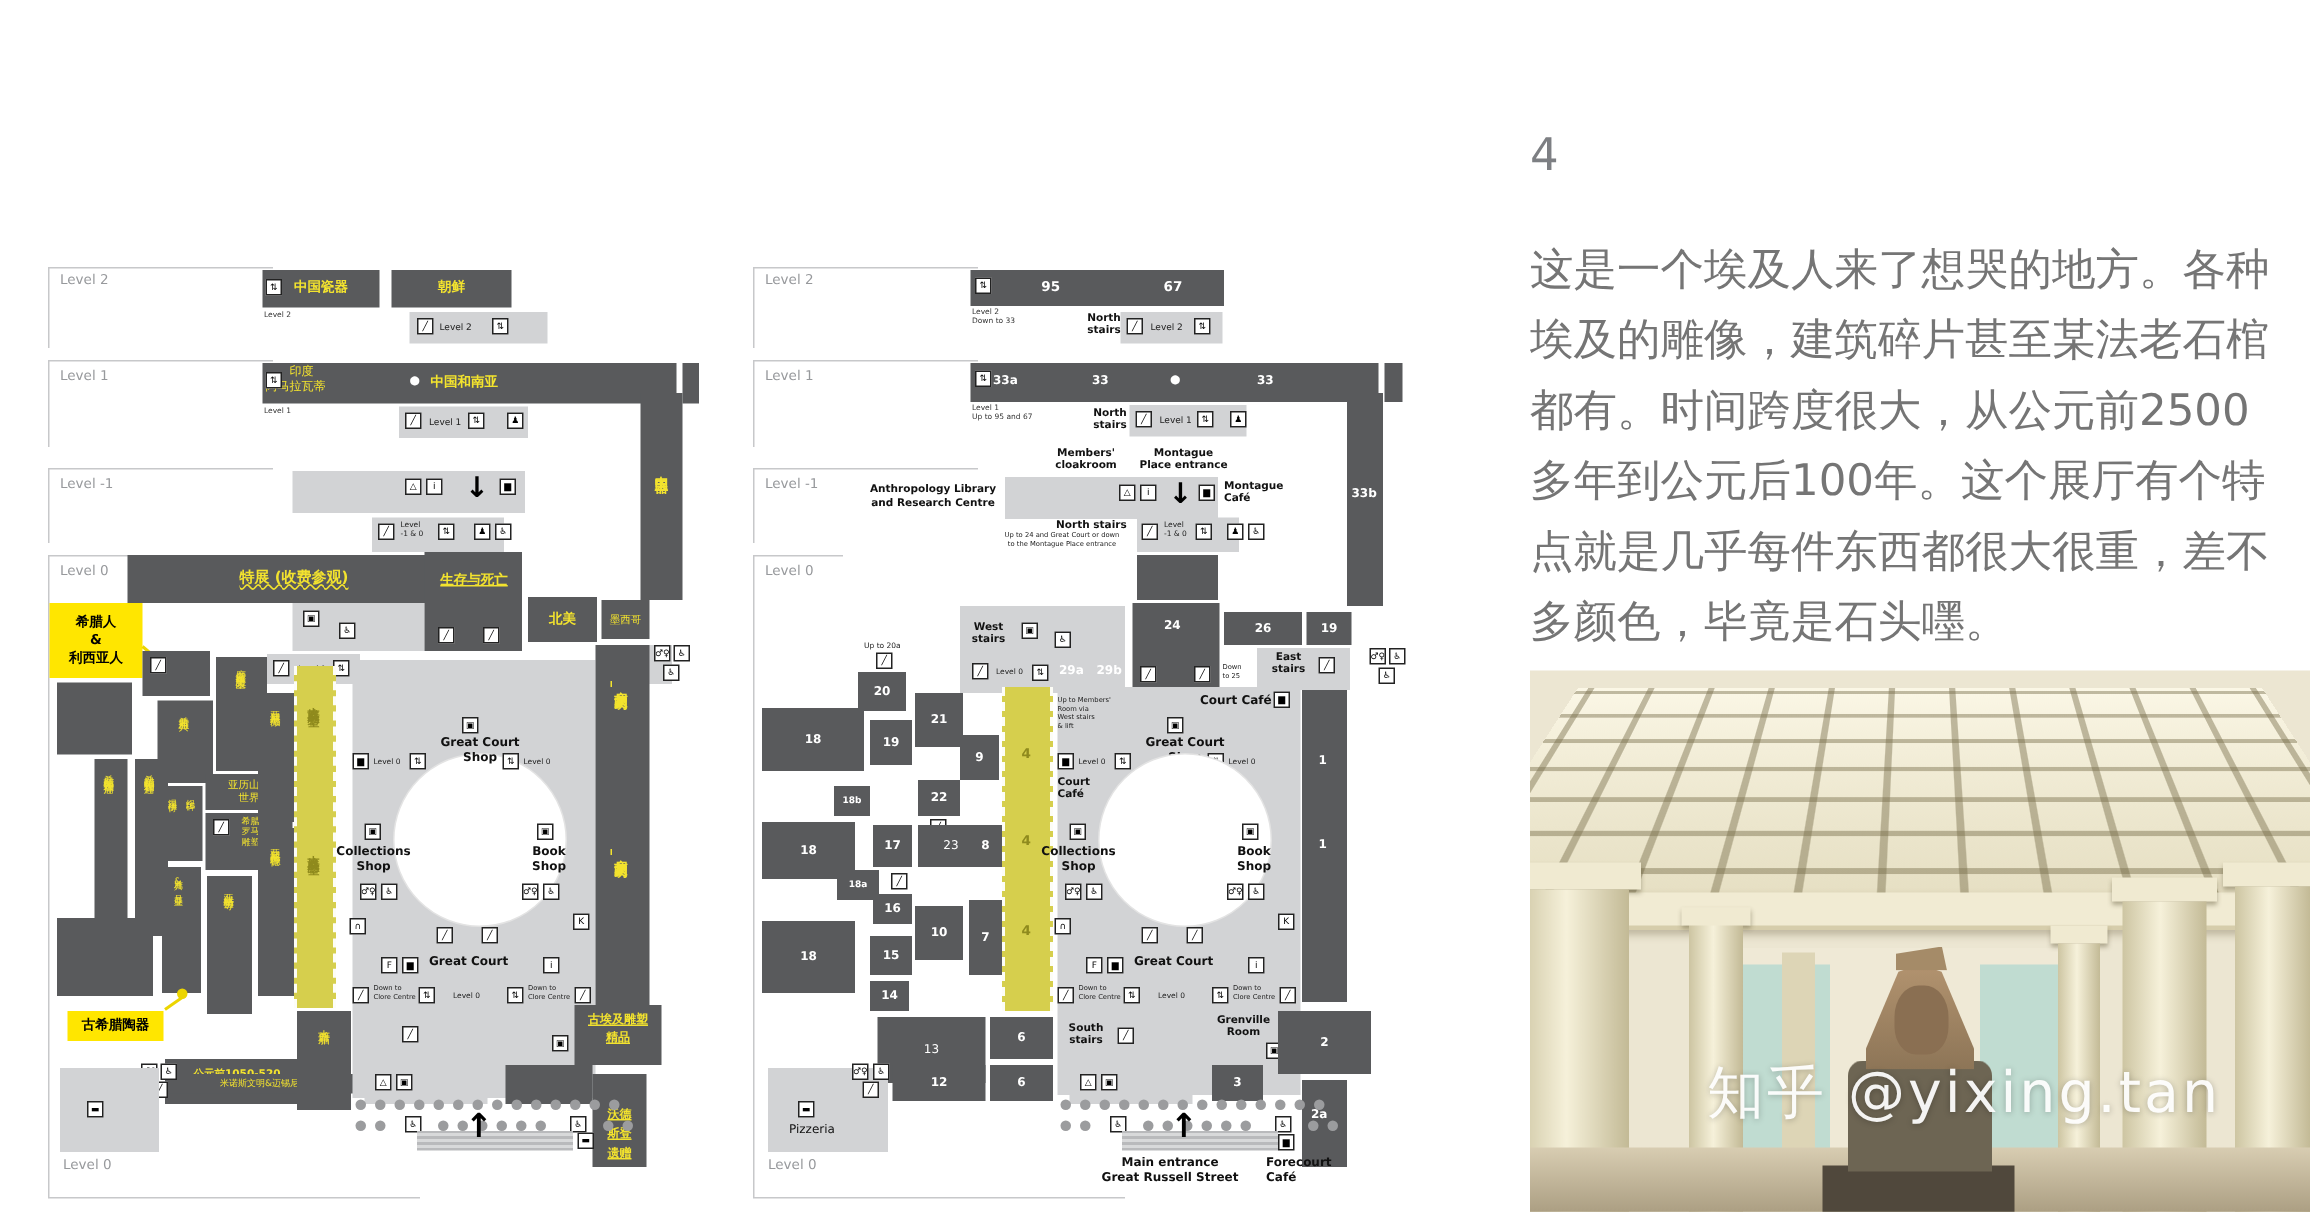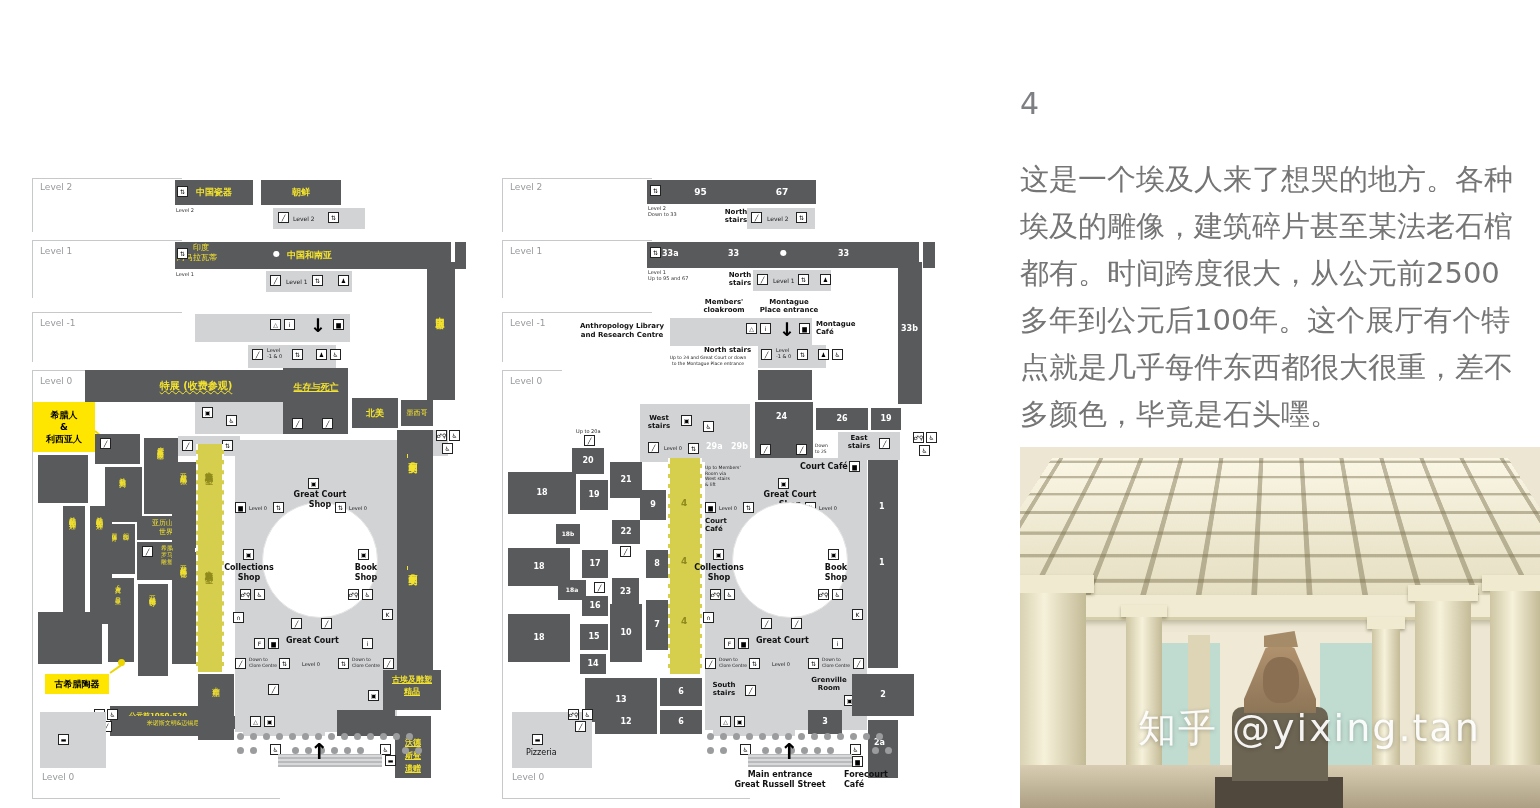--- a/index.html
+++ b/index.html
@@ -384,31 +384,31 @@
       <div class="mb text" style="left: 205px; top: 345px; font-size: 7px; line-height: 8px; font-weight: bold;">Court
 Café</div>
       <div class="mb dark" style="left: 8px; top: 300px; width: 68px; height: 42px; font-size: 8px; line-height: 10px; color: rgb(255, 255, 255); font-weight: bold;">18</div>
       <div class="mb dark" style="left: 80px; top: 308px; width: 28px; height: 30px; font-size: 8px; line-height: 10px; color: rgb(255, 255, 255); font-weight: bold;">19</div>
       <div class="mb dark" style="left: 110px; top: 290px; width: 32px; height: 36px; font-size: 8px; line-height: 10px; color: rgb(255, 255, 255); font-weight: bold;">21</div>
       <div class="mb dark" style="left: 112px; top: 348px; width: 28px; height: 24px; font-size: 8px; line-height: 10px; color: rgb(255, 255, 255); font-weight: bold;">22</div>
       <div class="mb icon" style="left: 120px; top: 374px;">╱</div>
       <div class="mb dark" style="left: 56px; top: 352px; width: 24px; height: 20px; font-size: 6px; line-height: 8px; color: rgb(255, 255, 255); font-weight: bold;">18b</div>
       <div class="mb dark" style="left: 8px; top: 376px; width: 62px; height: 38px; font-size: 8px; line-height: 10px; color: rgb(255, 255, 255); font-weight: bold;">18</div>
       <div class="mb dark" style="left: 82px; top: 378px; width: 26px; height: 28px; font-size: 8px; line-height: 10px; color: rgb(255, 255, 255); font-weight: bold;">17</div>
-      <div class="mb dark" style="left: 112px; top: 378px; width: 27px; height: 28px; font-size: 8px; line-height: 10px; color: rgb(255, 255, 255); font-weight: bold; margin-top: 28px;">23</div>
+      <div class="mb dark" style="left: 112px; top: 378px; width: 44px; height: 28px; font-size: 8px; line-height: 10px; color: rgb(255, 255, 255); font-weight: normal;">23</div>
       <div class="mb dark" style="left: 146px; top: 378px; width: 22px; height: 28px; font-size: 8px; line-height: 10px; color: rgb(255, 255, 255); font-weight: bold;">8</div>
       <div class="mb dark" style="left: 58px; top: 408px; width: 28px; height: 20px; font-size: 6px; line-height: 8px; color: rgb(255, 255, 255); font-weight: bold;">18a</div>
       <div class="mb icon" style="left: 94px; top: 410px;">╱</div>
       <div class="mb dark" style="left: 82px; top: 424px; width: 26px; height: 20px; font-size: 8px; line-height: 10px; color: rgb(255, 255, 255); font-weight: bold;">16</div>
-      <div class="mb dark" style="left: 110px; top: 432px; width: 32px; height: 58px; font-size: 8px; line-height: 10px; color: rgb(255, 255, 255); font-weight: bold;">10</div>
+      <div class="mb dark" style="left: 110px; top: 432px; width: 32px; height: 36px; font-size: 8px; line-height: 10px; color: rgb(255, 255, 255); font-weight: bold;">10</div>
       <div class="mb dark" style="left: 146px; top: 428px; width: 22px; height: 50px; font-size: 8px; line-height: 10px; color: rgb(255, 255, 255); font-weight: bold;">7</div>
       <div class="mb dark" style="left: 8px; top: 442px; width: 62px; height: 48px; font-size: 8px; line-height: 10px; color: rgb(255, 255, 255); font-weight: bold;">18</div>
       <div class="mb dark" style="left: 80px; top: 452px; width: 28px; height: 26px; font-size: 8px; line-height: 10px; color: rgb(255, 255, 255); font-weight: bold;">15</div>
       <div class="mb dark" style="left: 80px; top: 482px; width: 26px; height: 20px; font-size: 8px; line-height: 10px; color: rgb(255, 255, 255); font-weight: bold;">14</div>
-      <div class="mb dark" style="left: 85px; top: 506px; width: 72px; height: 44px; font-size: 8px; line-height: 10px; color: rgb(255, 255, 255); font-weight: bold;">13</div>
+      <div class="mb dark" style="left: 85px; top: 506px; width: 72px; height: 44px; font-size: 8px; line-height: 10px; color: rgb(255, 255, 255); font-weight: normal;">13</div>
       <div class="mb dark" style="left: 160px; top: 506px; width: 42px; height: 28px; font-size: 8px; line-height: 10px; color: rgb(255, 255, 255); font-weight: bold;">6</div>
       <div class="mb dark" style="left: 95px; top: 538px; width: 62px; height: 24px; font-size: 8px; line-height: 10px; color: rgb(255, 255, 255); font-weight: bold;">12</div>
       <div class="mb dark" style="left: 160px; top: 538px; width: 42px; height: 24px; font-size: 8px; line-height: 10px; color: rgb(255, 255, 255); font-weight: bold;">6</div>
       <div class="mb circle" style="left: 232px; top: 330px; width: 116px; height: 116px;"></div>
       <div class="mb icon" style="left: 213px; top: 377px;">▣</div>
       <div class="mb text" style="left: 190px; top: 391px; width: 58px; font-size: 8px; line-height: 10px; font-weight: bold; text-align: center;">Collections
 Shop</div>
       <div class="mb icon" style="left: 328px; top: 377px;">▣</div>
       <div class="mb text" style="left: 315px; top: 391px; width: 42px; font-size: 8px; line-height: 10px; font-weight: bold; text-align: center;">Book
 Shop</div>

